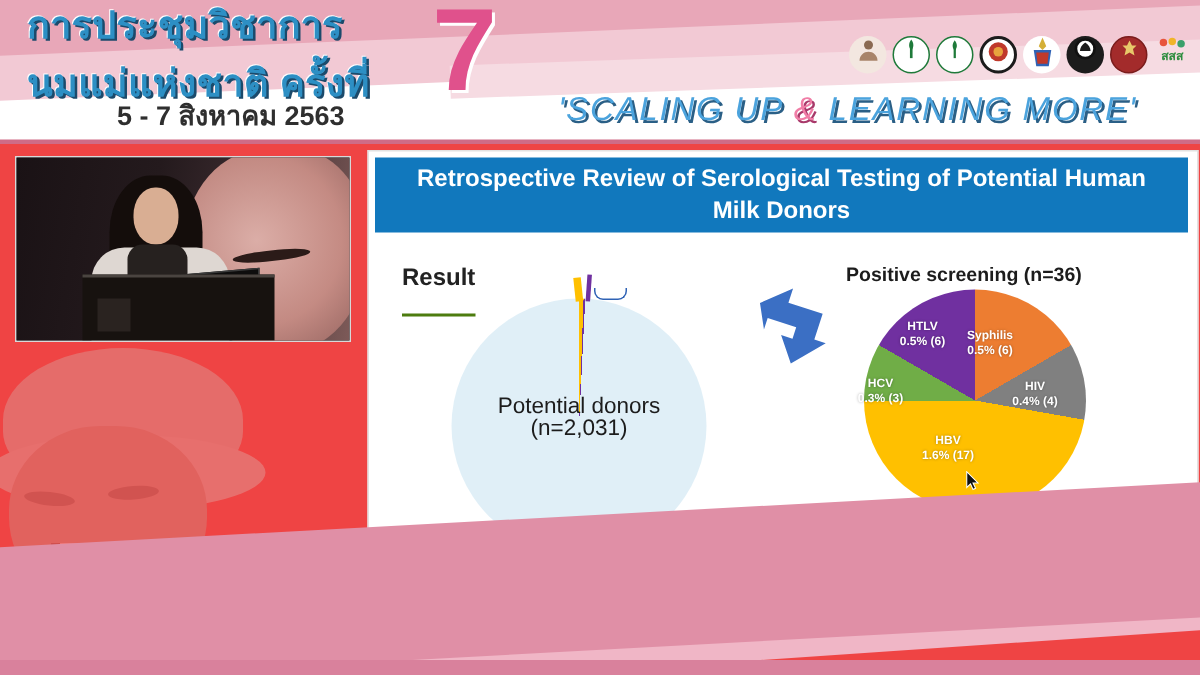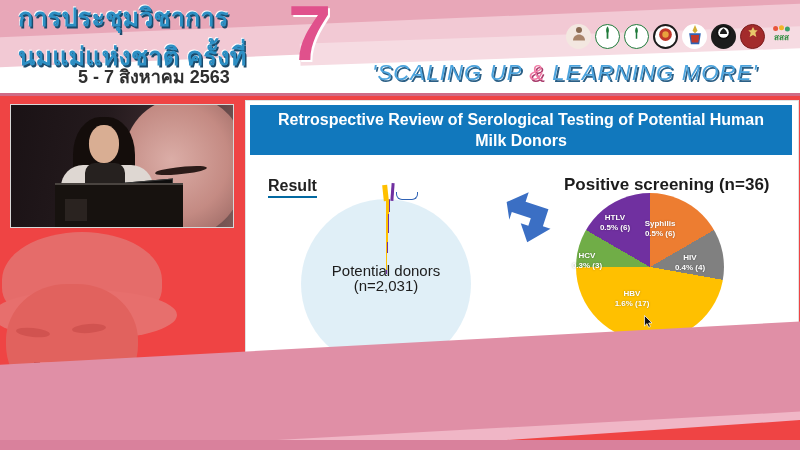--- a/index.html
+++ b/index.html
@@ -170,21 +170,21 @@
   .slide-title {
     position: absolute; left: 4px; top: 4px; width: 542px; height: 50px;
     background: #1178bd; color: #ffffff;
     display: flex; align-items: center; justify-content: center; text-align: center;
     font-size: 16px; font-weight: bold; line-height: 21px;
     padding: 0 18px;
   }
   .result-label {
     position: absolute; left: 22px; top: 76px;
     font-size: 16px; font-weight: bold; color: #222;
-    border-bottom: 2px solid #0369a1; padding-bottom: 1px;
+    border-bottom: 2px solid #4d7c0f; padding-bottom: 14px;
   }
   .callout {
     position: absolute; left: 101px; top: 72px;
     border: 1.4px solid #2f62b5; border-radius: 5px; background: #ffffff;
     padding: 3px 7px; white-space: nowrap; font-size: 9.5px;
   }
   .callout .strong { color: #c00000; font-weight: bold; }
   .callout .frac { color: #3b3b3b; }
   .callout-tail {
     position: absolute; left: 150px; top: 91px; width: 22px; height: 8px;
@@ -215,21 +215,21 @@
     background:#ffc000; transform: rotate(-6deg);
   }
   .spike2 {
     position:absolute; left: 145px; top: 82px; width: 3px; height: 18px;
     background:#7030a0; transform: rotate(4deg);
   }
 
   
   .pie-right-title {
     position: absolute; left: 318px; top: 74px;
-    font-size: 17px; font-weight: bold; color: #1c1c1c;
+    font-size: 13px; font-weight: bold; color: #1c1c1c;
   }
   .pie-right {
     position: absolute; left: 330px; top: 92px; width: 148px; height: 148px;
     border-radius: 50%;
     background: conic-gradient(
       from 0deg,
       #ed7d31 0deg 60deg,
       #808080 60deg 100deg,
       #ffc000 100deg 270deg,
       #70ad47 270deg 300deg,

